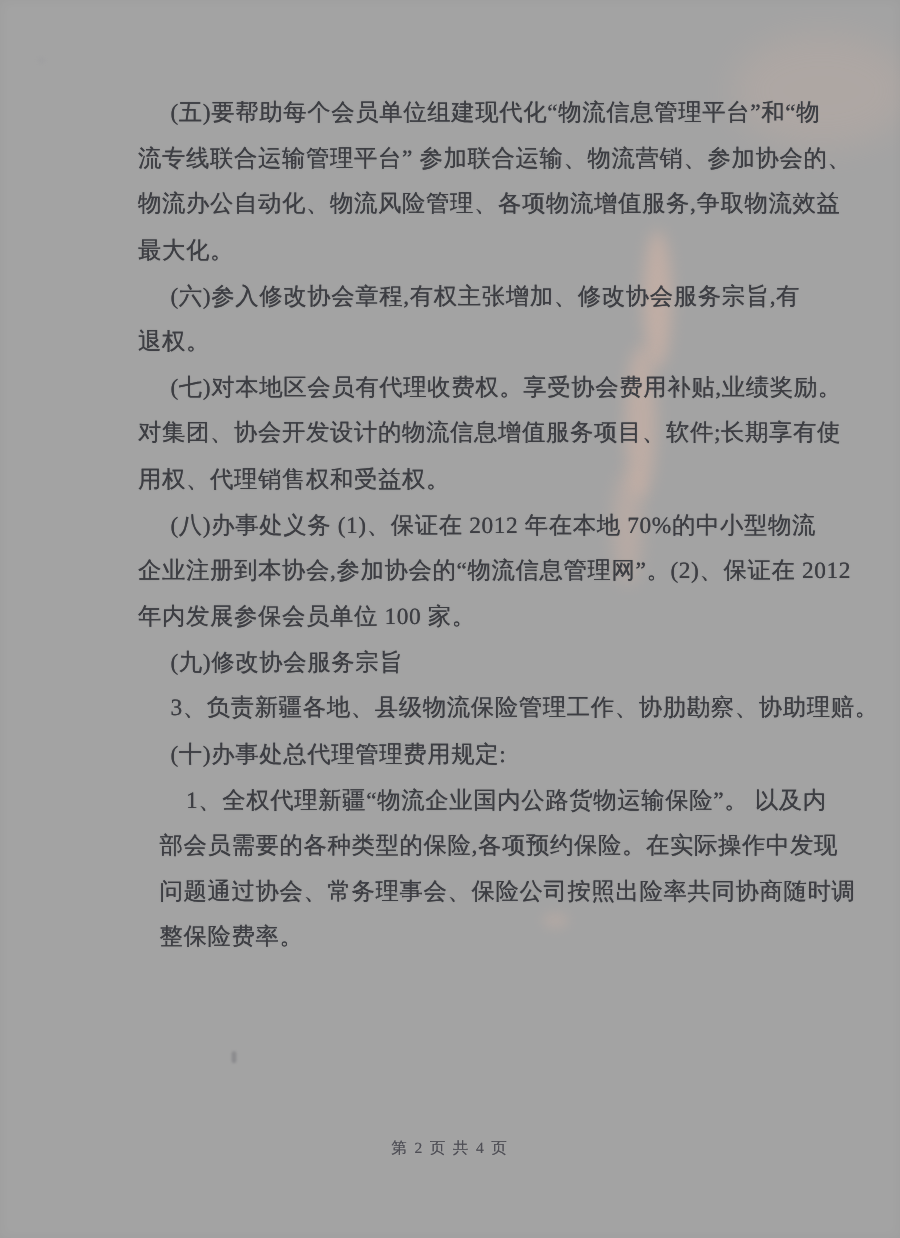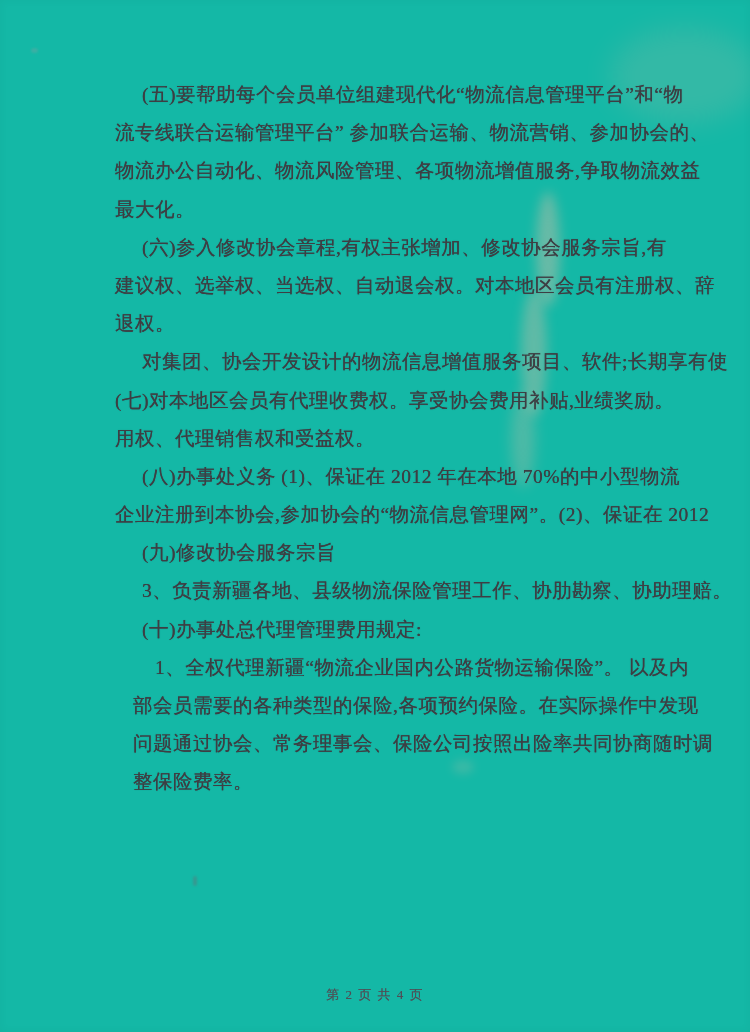--- a/index.html
+++ b/index.html
@@ -83,56 +83,55 @@
     left: 0; right: 0;
     top: 947px;
     height: 20px;
     line-height: 20px;
     text-align: center;
     z-index: 1;
     font-size: 13px;
     letter-spacing: 1.5px;
     color: #4f4f56;
     text-shadow: 0 0 0.5px rgba(79,79,86,0.7);
-    margin-top: 38px;
   }
 </style>
 </head>
 <body>
 
-<div class="page" style="background: #14b8a6;">
+<div class="page" style="background: #a3a3a3;">
 
   <div class="artifact pink-streak-1"></div>
   <div class="artifact pink-streak-2"></div>
   <div class="artifact pink-streak-3"></div>
   <div class="artifact pink-wash-topright"></div>
   <div class="artifact pink-dot-mid"></div>
   <div class="artifact gray-tick"></div>
   <div class="artifact gray-dot"></div>
 
   <div class="doc-body" style="color: rgb(61, 62, 67);">
       <div class="para">
         <div class="line">(五)要帮助每个会员单位组建现代化“物流信息管理平台”和“物</div>
         <div class="line">流专线联合运输管理平台” 参加联合运输、物流营销、参加协会的、</div>
         <div class="line">物流办公自动化、物流风险管理、各项物流增值服务,争取物流效益</div>
         <div class="line">最大化。</div>
       </div>
       <div class="para">
         <div class="line">(六)参入修改协会章程,有权主张增加、修改协会服务宗旨,有</div>
-        <div class="line">建议权、选举权、当选权、自动退会权。对本地区会员有注册权、辞</div>
         <div class="line">退权。</div>
       </div>
       <div class="para">
+        <div class="line">(七)对本地区会员有代理收费权。享受协会费用补贴,业绩奖励。</div>
         <div class="line">对集团、协会开发设计的物流信息增值服务项目、软件;长期享有使</div>
-        <div class="line">(七)对本地区会员有代理收费权。享受协会费用补贴,业绩奖励。</div>
         <div class="line">用权、代理销售权和受益权。</div>
       </div>
       <div class="para">
         <div class="line">(八)办事处义务 (1)、保证在 2012 年在本地 70%的中小型物流</div>
         <div class="line">企业注册到本协会,参加协会的“物流信息管理网”。(2)、保证在 2012</div>
+        <div class="line">年内发展参保会员单位 100 家。</div>
       </div>
       <div class="para">
         <div class="line">(九)修改协会服务宗旨</div>
       </div>
       <div class="para">
         <div class="line">3、负责新疆各地、县级物流保险管理工作、协肋勘察、协助理赔。</div>
       </div>
       <div class="para">
         <div class="line">(十)办事处总代理管理费用规定:</div>
       </div>

